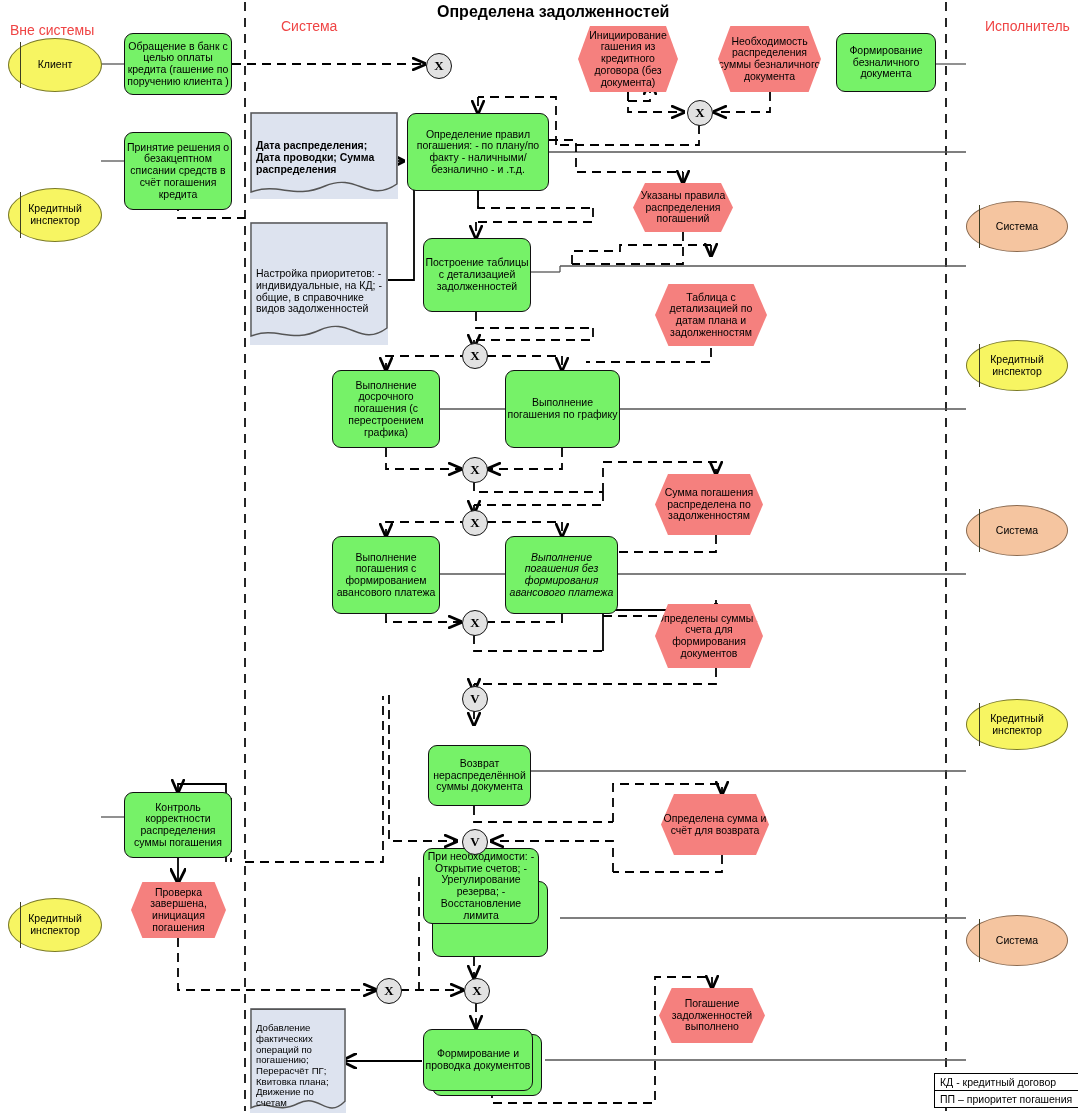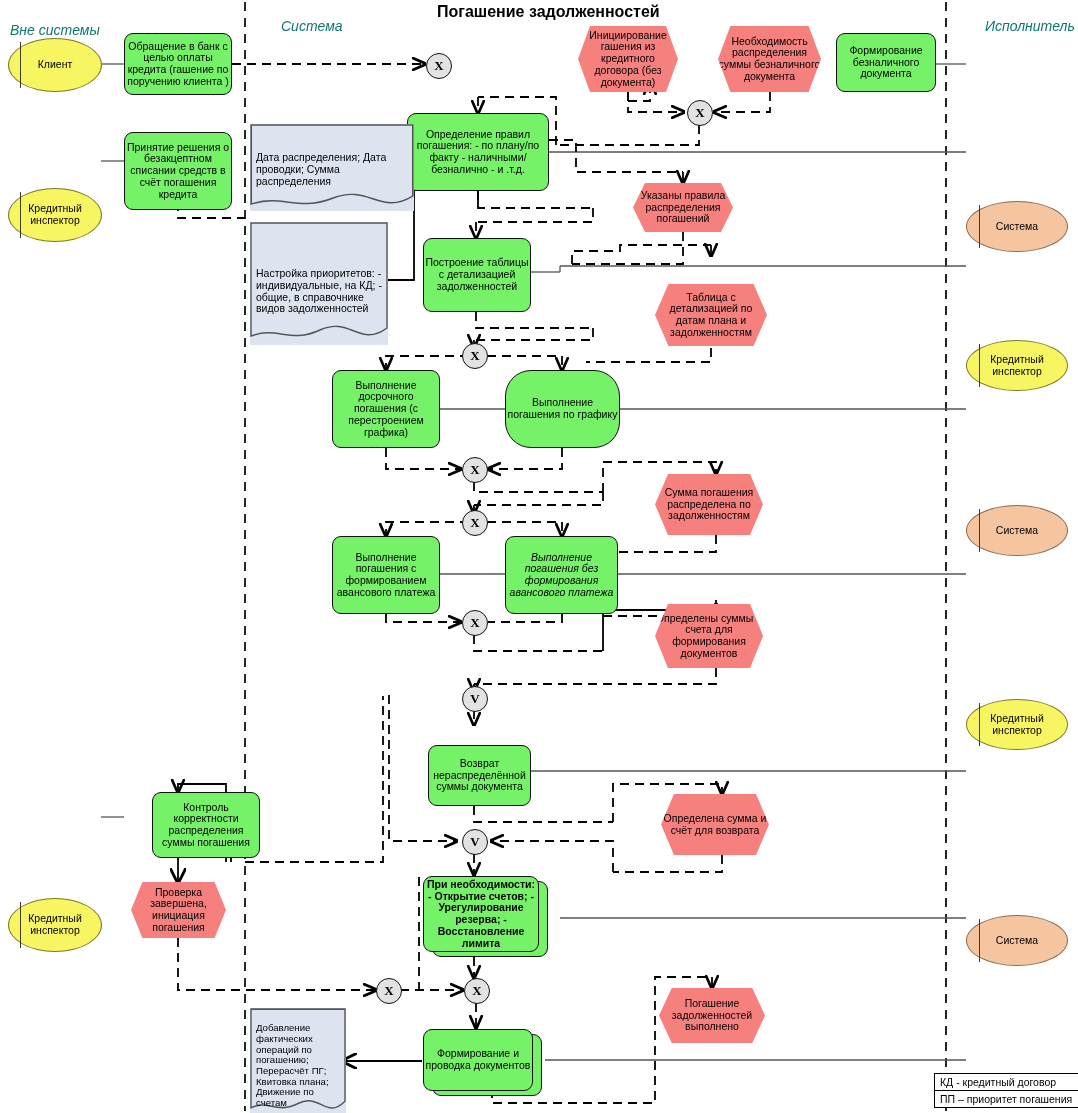--- a/index.html
+++ b/index.html
@@ -23,21 +23,21 @@
   
   .doc{background:#dde3ef;color:#000;font-size:10.5px;text-align:left;justify-content:flex-start;}
   .doc span{padding:5px 6px 0 6px;text-align:left;}
   
   .stack-back{background:#76f268;border:1.4px solid #111;}
   
   .gw{position:absolute;width:24px;height:24px;border-radius:50%;background:#e2e2e2;border:1.4px solid #111;
       display:flex;align-items:center;justify-content:center;font-size:13px;font-weight:bold;color:#000;
       font-family:"Liberation Serif",serif;}
   
-  .lane-label{position:absolute;font-size:14px;color:#0f766e;font-style:italic;}
+  .lane-label{position:absolute;font-size:14px;color:#ef4444;}
   .title{position:absolute;font-size:16px;font-weight:bold;color:#000;}
   
   .legend{position:absolute;border:1.2px solid #000;background:#fff;font-size:10.5px;color:#000;}
   .legend div{padding:2px 5px;border-bottom:1.2px solid #000;white-space:nowrap;}
   .legend div:last-child{border-bottom:none;}
 </style>
 </head>
 <body>
 
 <div id="stage">
@@ -178,21 +178,21 @@
         <path d="M440,574 L505,574" stroke="#555" stroke-width="1.3"></path>
 
         <path d="M178,858 L178,882" marker-end="url(#arr)"></path>
 
         <path d="M422,1061 L343,1061" marker-end="url(#arr)"></path>
 
       </g>
     </g>
   </svg>
 
-  <div class="title" style="left:437px;top:3px;">Погашение задолженностей</div>
+  <div class="title" style="left:437px;top:3px;">Определена задолженностей</div>
   <div class="lane-label" style="left:10px;top:22px;">Вне системы</div>
   <div class="lane-label" style="left:281px;top:18px;">Система</div>
   <div class="lane-label" style="left:985px;top:18px;">Исполнитель</div>
 
   <div class="node actor yellow" style="left:8px;top:38px;width:94px;height:54px;">
     <div class="bar"></div>
     <span>Клиент</span>
   </div>
   <div class="node actor yellow" style="left:8px;top:134px;width:94px;height:54px;">
     <div class="bar"></div>
@@ -235,38 +235,38 @@
   </div>
   <div class="node func" style="left:407px;top:113px;width:142px;height:78px;">
     <span>Определение правил погашения: - по плану/по факту - наличными/ безналично - и .т.д.</span>
   </div>
   <div class="node func" style="left:423px;top:238px;width:108px;height:74px;">
     <span>Построение таблицы с детализацией задолженностей</span>
   </div>
   <div class="node func" style="left:332px;top:370px;width:108px;height:78px;">
     <span>Выполнение досрочного погашения (с перестроением графика)</span>
   </div>
-  <div class="node func" style="left:505px;top:370px;width:115px;height:78px;border-radius:26px;">
+  <div class="node func" style="left:505px;top:370px;width:115px;height:78px;">
     <span>Выполнение погашения по графику</span>
   </div>
   <div class="node func" style="left:332px;top:536px;width:108px;height:78px;">
     <span>Выполнение погашения с формированием авансового платежа</span>
   </div>
   <div class="node func" style="left:505px;top:536px;width:113px;height:78px;font-style:italic;">
     <span>Выполнение погашения без формирования авансового платежа</span>
   </div>
   <div class="node func" style="left:428px;top:745px;width:103px;height:61px;">
     <span>Возврат нераспределённой суммы документа</span>
   </div>
-  <div class="node func" style="left:124px;top:792px;width:108px;height:66px;margin-left:28px;">
+  <div class="node func" style="left:124px;top:792px;width:108px;height:66px;">
     <span>Контроль корректности распределения суммы погашения</span>
   </div>
 
   <div class="node stack-back" style="left:432px;top:881px;width:116px;height:76px;border-radius:9px;"></div>
-  <div class="node func" style="left:423px;top:876px;width:116px;height:76px;font-weight:bold;">
+  <div class="node func" style="left:423px;top:848px;width:116px;height:76px;">
     <span>При необходимости: - Открытие счетов; - Урегулирование резерва; - Восстановление лимита</span>
   </div>
 
   <div class="node stack-back" style="left:432px;top:1034px;width:110px;height:62px;border-radius:9px;"></div>
   <div class="node func" style="left:423px;top:1029px;width:110px;height:62px;">
     <span>Формирование и проводка документов</span>
   </div>
 
   <div class="node event" style="left:578px;top:26px;width:100px;height:66px;">
     <span>Инициирование гашения из кредитного договора (без документа)</span>
@@ -289,21 +289,21 @@
   <div class="node event" style="left:661px;top:794px;width:108px;height:61px;">
     <span>Определена сумма и счёт для возврата</span>
   </div>
   <div class="node event" style="left:131px;top:882px;width:95px;height:56px;">
     <span>Проверка завершена, инициация погашения</span>
   </div>
   <div class="node event" style="left:659px;top:988px;width:106px;height:55px;">
     <span>Погашение задолженностей выполнено</span>
   </div>
 
-  <div class="node doc" style="left:250px;top:124px;width:164px;height:87px;">
+  <div class="node doc" style="left:250px;top:112px;width:148px;height:87px;font-weight:bold;">
     <svg style="position:absolute;left:0;top:0;width:100%;height:100%;" viewBox="0 0 138 87" preserveAspectRatio="none">
       <path d="M1,1 L137,1 L137,72 C110,92 100,60 70,74 C40,88 28,70 1,80 Z" fill="#dde3ef" stroke="#555" stroke-width="1.4"></path>
     </svg>
     <span style="position:relative;z-index:2;">Дата распределения; Дата проводки; Сумма распределения</span>
   </div>
 
   <div class="node doc" style="left:250px;top:222px;width:138px;height:123px;">
     <svg style="position:absolute;left:0;top:0;width:100%;height:100%;" viewBox="0 0 138 123" preserveAspectRatio="none">
       <path d="M1,1 L137,1 L137,106 C110,126 100,94 70,108 C40,122 28,104 1,114 Z" fill="#dde3ef" stroke="#555" stroke-width="1.4"></path>
     </svg>

